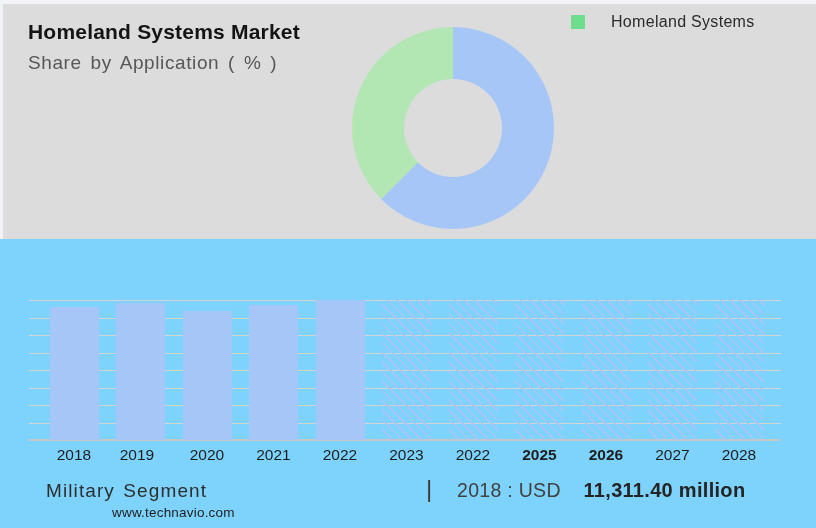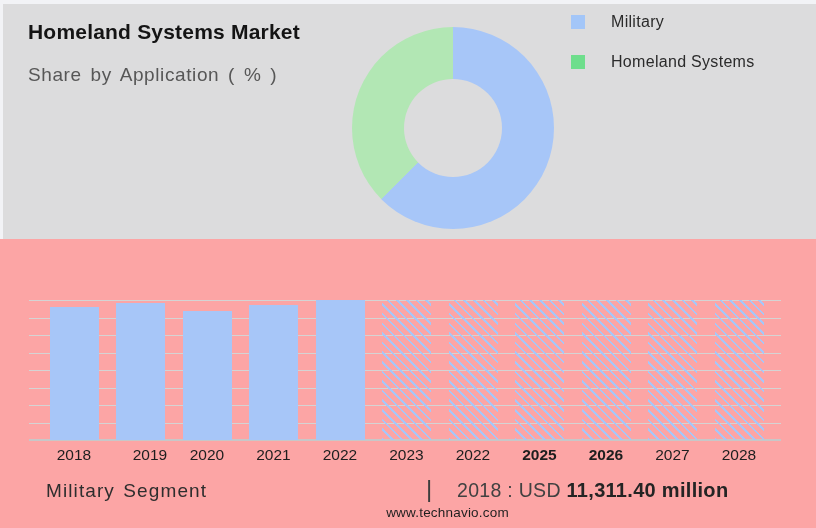--- a/index.html
+++ b/index.html
@@ -12,39 +12,39 @@
   
   .top-panel{
     position:absolute;left:3px;top:4px;right:0;height:235px;
     background:#dcdcdd;
   }
   .titles{position:absolute;left:25px;top:16px;}
   .main-title{
     margin:0;font-size:21px;font-weight:700;color:#141414;letter-spacing:.2px;
   }
   .sub-title{
-    margin:20px 0 0 0;font-size:19px;font-weight:400;color:#575757;
+    margin:8px 0 0 0;font-size:19px;font-weight:400;color:#575757;
     letter-spacing:.6px;word-spacing:3px;
   }
   
   .donut{
     position:absolute;left:349px;top:23px;width:202px;height:202px;
     border-radius:50%;
   }
   .donut-hole{
     position:absolute;left:52px;top:52px;width:98px;height:98px;
     border-radius:50%;background:#dcdcdd;
   }
   
   .legend{position:absolute;left:568px;top:10px;}
   .legend-item{display:flex;align-items:center;margin-bottom:24px;height:16px;}
   .legend-swatch{width:14px;height:14px;margin-right:26px;flex:none;}
   .legend-label{font-size:16px;color:#2b2b2b;letter-spacing:.3px;white-space:nowrap;}
   
-  .bottom-panel{position:absolute;left:0;top:239px;right:0;bottom:0;background:#fca5a5;}
+  .bottom-panel{position:absolute;left:0;top:239px;right:0;bottom:0;background:#7dd3fc;}
   .plot{position:absolute;left:29px;top:61px;width:752px;height:140px;}
   .gridline{position:absolute;left:0;right:0;height:1px;background:#d4d4d4;}
   .axis-line{position:absolute;left:0;right:0;bottom:-1px;height:2px;background:#c7c7c8;}
   .bar{position:absolute;bottom:0;width:49px;z-index:2;}
   .x-labels{position:absolute;left:29px;top:207px;width:752px;height:18px;}
   .x-label{
     position:absolute;top:0;width:66px;text-align:center;
     font-size:15.5px;color:#1e1e1e;
   }
   
@@ -53,46 +53,42 @@
     font-size:19px;color:#2e2e2e;letter-spacing:1.1px;word-spacing:2px;margin-left:6px;
   }
   .caption-sep{
     position:absolute;left:426px;top:236px;
     font-size:24px;font-weight:300;color:#3d3d3d;
   }
   .value-caption{
     position:absolute;left:457px;top:240px;
     font-size:19.5px;color:#414141;letter-spacing:.3px;white-space:nowrap;
   }
-  .value-caption b{font-weight:700;color:#242424;font-size:20px;}
+  .value-caption b{font-weight:700;color:#242424;font-size:20px;margin-left:17px;}
   
   .site-footer{
-    position:absolute;left:0;right:0;top:266px;text-align:center;
-    padding-left:79px;font-size:13.5px;color:#1f1f1f;letter-spacing:.2px;
+    position:absolute;left:0;right:0;top:266px;text-align:left;
+    padding-left:112px;font-size:13.5px;color:#1f1f1f;letter-spacing:.2px;
   }
 </style>
 </head>
 <body>
 
 <div class="top-panel">
 
   <div class="titles">
     <h1 class="main-title">Homeland Systems Market</h1>
     <h2 class="sub-title">Share by Application ( % )</h2>
   </div>
 
   <div class="donut" id="donut" style="background: conic-gradient(rgb(167, 198, 248) 0%, rgb(167, 198, 248) 62.5%, rgb(178, 231, 180) 62.5%, rgb(178, 231, 180) 100%);">
     <div class="donut-hole"></div>
   </div>
 
   <div class="legend">
-    <div class="legend-item">
-      <span class="legend-swatch" id="swatch-0" style="background: rgb(163, 198, 248);"></span>
-      <span class="legend-label">Military</span>
-    </div>
     <div class="legend-item">
       <span class="legend-swatch" id="swatch-1" style="background: rgb(110, 222, 140);"></span>
       <span class="legend-label">Homeland Systems</span>
     </div>
   </div>
 </div>
 
 <div class="bottom-panel">
 
   <div class="plot" id="plot">
@@ -112,21 +108,21 @@
       <div class="bar" style="left: 286.5px; height: 140px; background: rgb(167, 198, 248);"></div>
       <div class="bar" style="left: 353px; height: 140px; background: repeating-linear-gradient(45deg, rgb(167, 198, 248) 0px, rgb(167, 198, 248) 1.8px, transparent 1.8px, transparent 6.8px);"></div>
       <div class="bar" style="left: 419.5px; height: 140px; background: repeating-linear-gradient(45deg, rgb(167, 198, 248) 0px, rgb(167, 198, 248) 1.8px, transparent 1.8px, transparent 6.8px);"></div>
       <div class="bar" style="left: 486px; height: 140px; background: repeating-linear-gradient(45deg, rgb(167, 198, 248) 0px, rgb(167, 198, 248) 1.8px, transparent 1.8px, transparent 6.8px);"></div>
       <div class="bar" style="left: 552.5px; height: 140px; background: repeating-linear-gradient(45deg, rgb(167, 198, 248) 0px, rgb(167, 198, 248) 1.8px, transparent 1.8px, transparent 6.8px);"></div>
       <div class="bar" style="left: 619px; height: 140px; background: repeating-linear-gradient(45deg, rgb(167, 198, 248) 0px, rgb(167, 198, 248) 1.8px, transparent 1.8px, transparent 6.8px);"></div>
       <div class="bar" style="left: 685.5px; height: 140px; background: repeating-linear-gradient(45deg, rgb(167, 198, 248) 0px, rgb(167, 198, 248) 1.8px, transparent 1.8px, transparent 6.8px);"></div>
     </div>
   <div class="x-labels" id="xlabels">
       <div class="x-label" style="left: 12px;">2018</div>
-      <div class="x-label" style="left: 88px;">2019</div>
+      <div class="x-label" style="left: 75px;">2019</div>
       <div class="x-label" style="left: 145px;">2020</div>
       <div class="x-label" style="left: 211.5px;">2021</div>
       <div class="x-label" style="left: 278px;">2022</div>
       <div class="x-label" style="left: 344.5px;">2023</div>
       <div class="x-label" style="left: 411px;">2022</div>
       <div class="x-label" style="left: 477.5px; font-weight: bold;">2025</div>
       <div class="x-label" style="left: 544px; font-weight: bold;">2026</div>
       <div class="x-label" style="left: 610.5px;">2027</div>
       <div class="x-label" style="left: 677px;">2028</div>
     </div>

